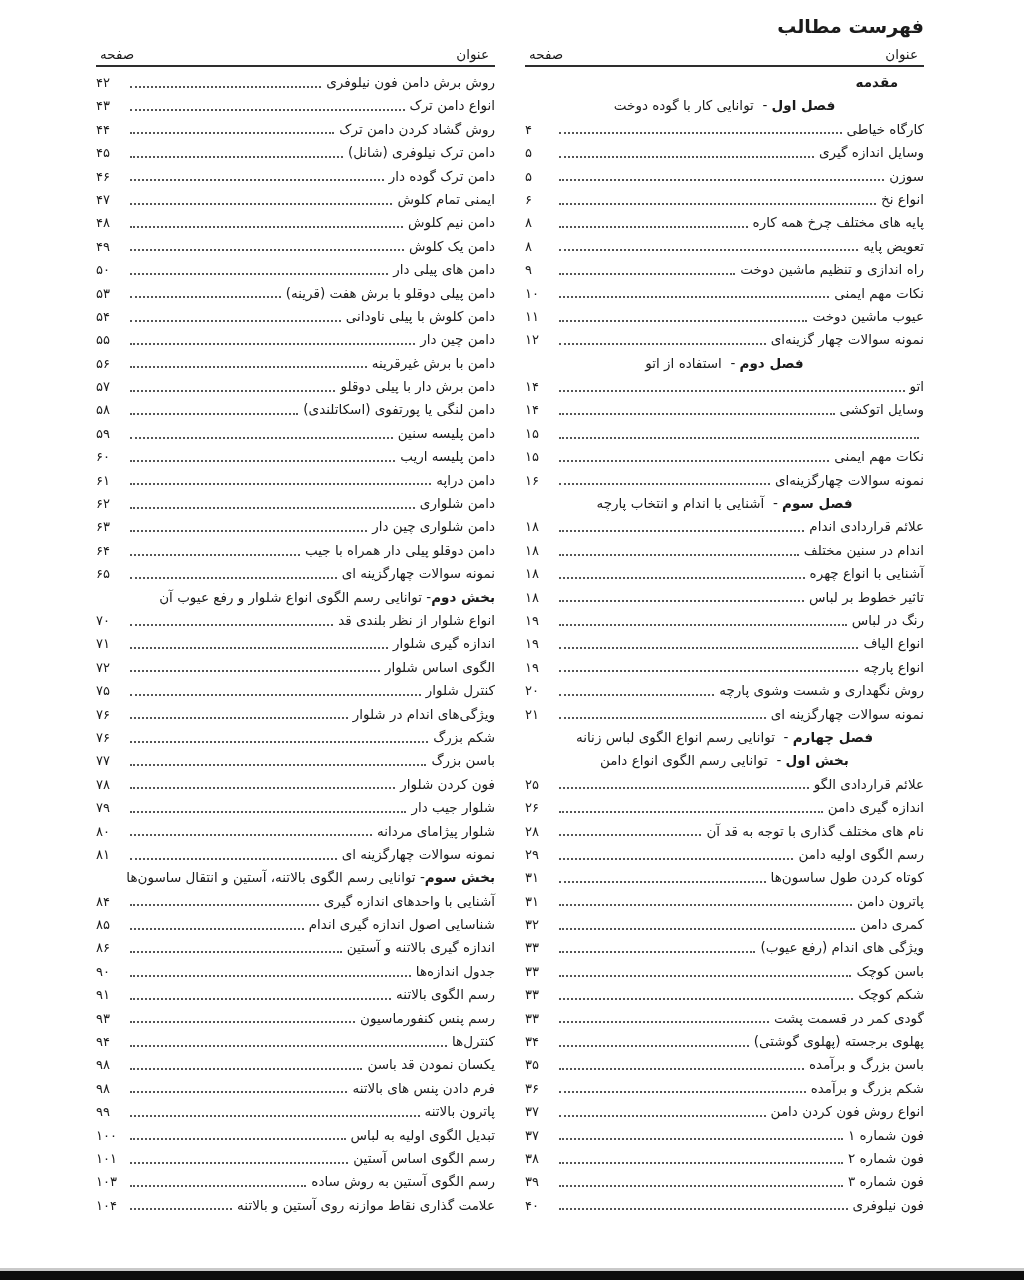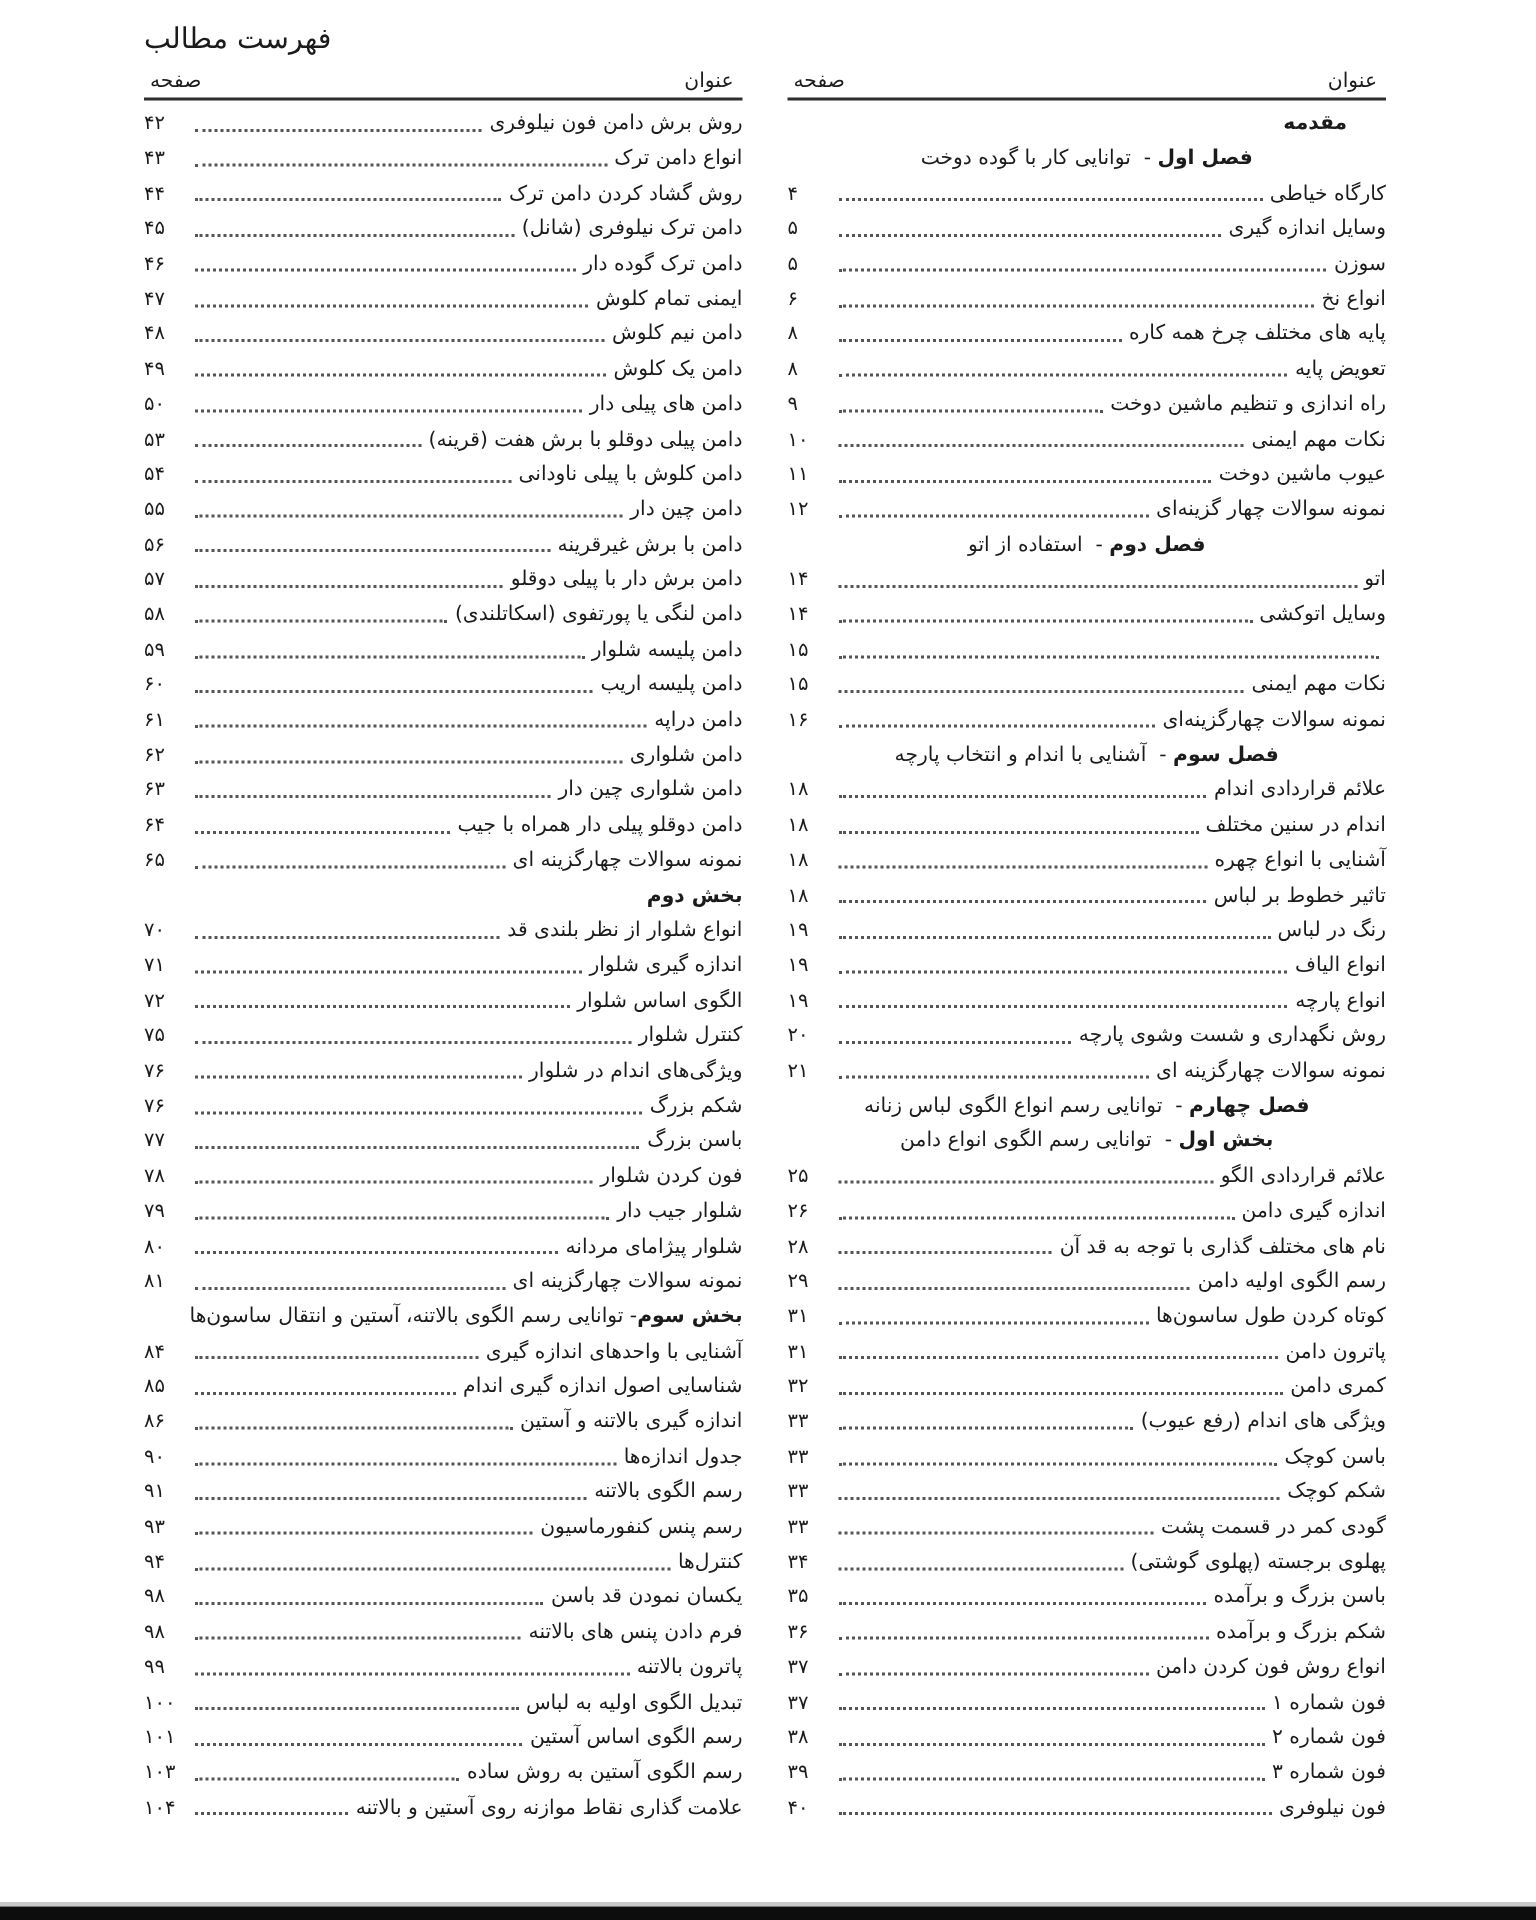--- a/index.html
+++ b/index.html
@@ -9,23 +9,23 @@
     color:#1b1b1b;
     font-family:"DejaVu Sans",sans-serif;
     overflow:hidden;
     position:relative;
   }
   .page{
     direction:rtl;
     padding:13px 100px 0 96px;
   }
   .doc-title{
-    text-align:left;
+    text-align:right;
     font-size:19px;
-    font-weight:normal;
+    font-weight:bold;
     line-height:26px;
     margin:0 0 6px 0;
   }
   .cols{display:flex;gap:30px;}
   .col{flex:1;min-width:0;}
   .colhead{
     display:flex;
     justify-content:space-between;
     align-items:flex-end;
     font-size:13.5px;
@@ -399,21 +399,21 @@
             <span class="t">دامن برش دار با پیلی دوقلو</span>
             <span class="dots"></span>
             <span class="n">۵۷</span>
           </div>
           <div class="row">
             <span class="t">دامن لنگی یا پورتفوی (اسکاتلندی)</span>
             <span class="dots"></span>
             <span class="n">۵۸</span>
           </div>
           <div class="row">
-            <span class="t">دامن پلیسه شلوار</span>
+            <span class="t">دامن پلیسه سنین</span>
             <span class="dots"></span>
             <span class="n">۵۹</span>
           </div>
           <div class="row">
             <span class="t">دامن پلیسه اریب</span>
             <span class="dots"></span>
             <span class="n">۶۰</span>
           </div>
           <div class="row">
             <span class="t">دامن دراپه</span>
@@ -435,20 +435,21 @@
             <span class="dots"></span>
             <span class="n">۶۴</span>
           </div>
           <div class="row">
             <span class="t">نمونه سوالات چهارگزینه ای</span>
             <span class="dots"></span>
             <span class="n">۶۵</span>
           </div>
           <div class="row h hf">
             <span class="hb">بخش دوم</span>
+            <span class="hx">- توانایی رسم الگوی انواع شلوار و رفع عیوب آن</span>
           </div>
           <div class="row">
             <span class="t">انواع شلوار از نظر بلندی قد</span>
             <span class="dots"></span>
             <span class="n">۷۰</span>
           </div>
           <div class="row">
             <span class="t">اندازه گیری شلوار</span>
             <span class="dots"></span>
             <span class="n">۷۱</span>

